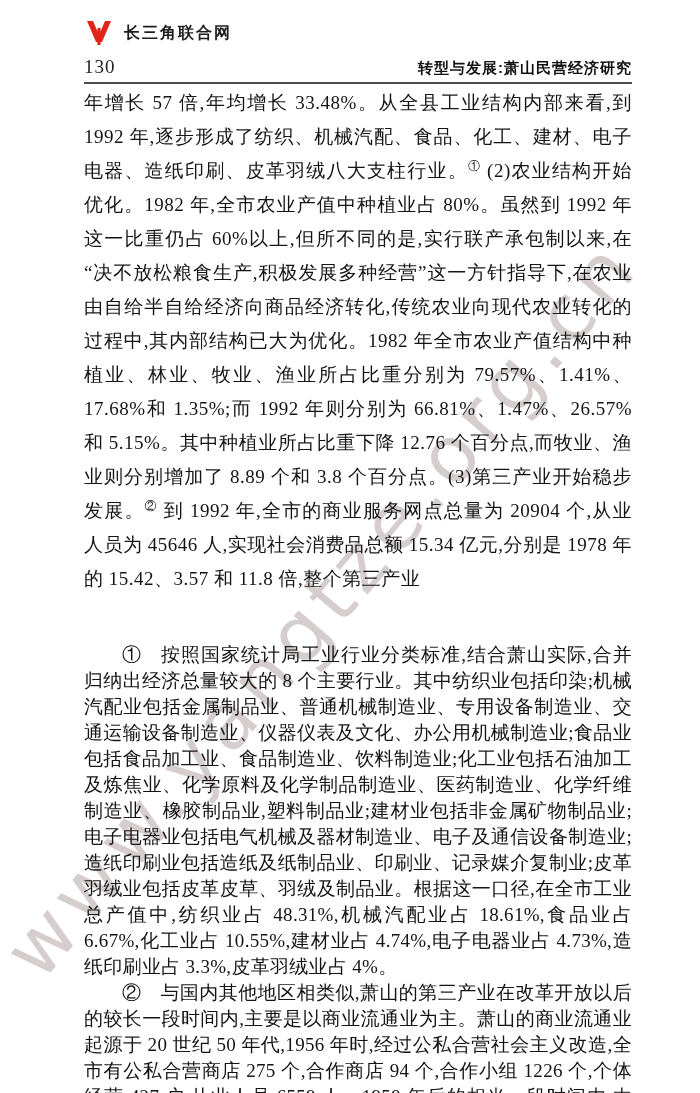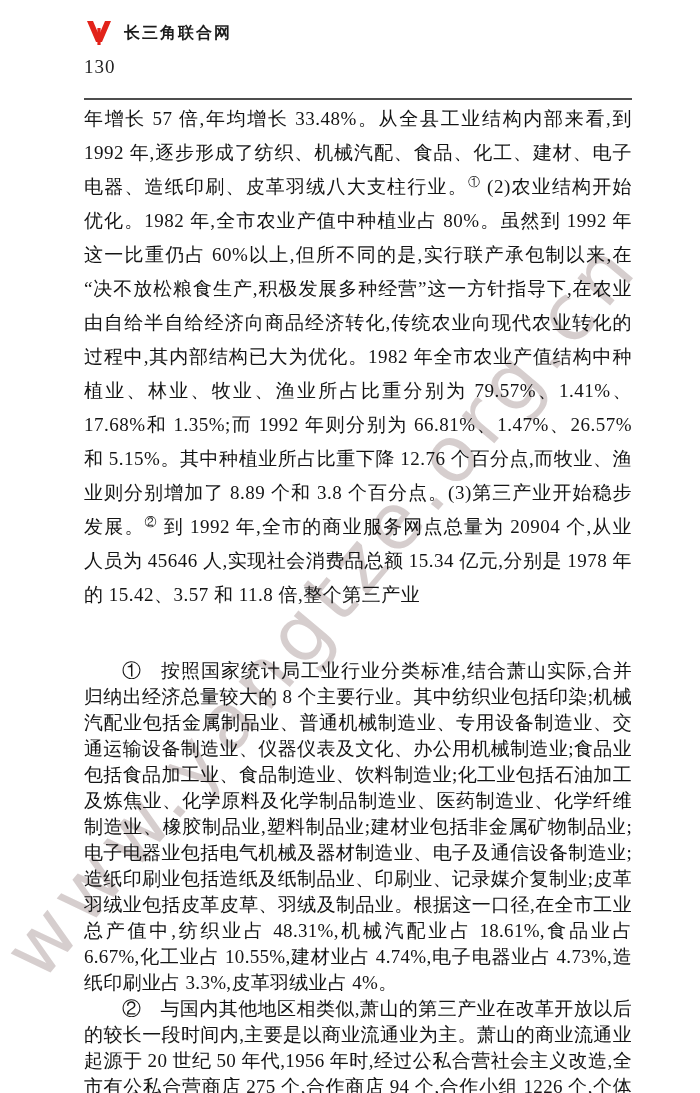--- a/index.html
+++ b/index.html
@@ -40,21 +40,21 @@
     font-family:"Liberation Sans","DejaVu Sans",sans-serif;
     font-weight:700;
     font-size:16px;
     letter-spacing:2px;
     color:#1c1c1c;
   }
   
   .running-head{
     display:flex;justify-content:space-between;align-items:flex-end;
     margin:6px 68px 0 84px;
-    padding-bottom:20px;
+    padding-bottom:4px;
     border-bottom:2px solid #4d4d4d;
   }
   .page-number{
     font-size:19px;
     letter-spacing:1px;
     color:#222;
   }
   .running-title{
     font-family:"Liberation Sans","DejaVu Sans",sans-serif;
     font-weight:700;
@@ -107,20 +107,21 @@
         <svg viewBox="0 0 30 30" width="30" height="30" aria-hidden="true">
           <path d="M3 3 L9 3 L15 17 L21 3 L27 3 L18 24 L12 24 Z" fill="#e2231a"></path>
           <rect x="13.4" y="10" width="3.2" height="17" fill="#e2231a"></rect>
         </svg>
       </span>
       <span class="brand-text">长三角联合网</span>
     </div>
 
     <div class="running-head">
       <span class="page-number">130</span>
+      <span class="running-title">转型与发展:萧山民营经济研究</span>
     </div>
 
     <div class="body-text">
       <p>年增长 57 倍,年均增长 33.48%。从全县工业结构内部来看,到 1992 年,逐步形成了纺织、机械汽配、食品、化工、建材、电子电器、造纸印刷、皮革羽绒八大支柱行业。<sup>①</sup> (2)农业结构开始优化。1982 年,全市农业产值中种植业占 80%。虽然到 1992 年这一比重仍占 60%以上,但所不同的是,实行联产承包制以来,在“决不放松粮食生产,积极发展多种经营”这一方针指导下,在农业由自给半自给经济向商品经济转化,传统农业向现代农业转化的过程中,其内部结构已大为优化。1982 年全市农业产值结构中种植业、林业、牧业、渔业所占比重分别为 79.57%、1.41%、17.68%和 1.35%;而 1992 年则分别为 66.81%、1.47%、26.57%和 5.15%。其中种植业所占比重下降 12.76 个百分点,而牧业、渔业则分别增加了 8.89 个和 3.8 个百分点。(3)第三产业开始稳步发展。<sup>②</sup> 到 1992 年,全市的商业服务网点总量为 20904 个,从业人员为 45646 人,实现社会消费品总额 15.34 亿元,分别是 1978 年的 15.42、3.57 和 11.8 倍,整个第三产业</p>
     </div>
 
     <div class="footnotes">
       <p><span class="fn-marker">①</span><span>按照国家统计局工业行业分类标准,结合萧山实际,合并归纳出经济总量较大的 8 个主要行业。其中纺织业包括印染;机械汽配业包括金属制品业、普通机械制造业、专用设备制造业、交通运输设备制造业、仪器仪表及文化、办公用机械制造业;食品业包括食品加工业、食品制造业、饮料制造业;化工业包括石油加工及炼焦业、化学原料及化学制品制造业、医药制造业、化学纤维制造业、橡胶制品业,塑料制品业;建材业包括非金属矿物制品业;电子电器业包括电气机械及器材制造业、电子及通信设备制造业;造纸印刷业包括造纸及纸制品业、印刷业、记录媒介复制业;皮革羽绒业包括皮革皮草、羽绒及制品业。根据这一口径,在全市工业总产值中,纺织业占 48.31%,机械汽配业占 18.61%,食品业占 6.67%,化工业占 10.55%,建材业占 4.74%,电子电器业占 4.73%,造纸印刷业占 3.3%,皮革羽绒业占 4%。</span></p>
       <p><span class="fn-marker">②</span><span>与国内其他地区相类似,萧山的第三产业在改革开放以后的较长一段时间内,主要是以商业流通业为主。萧山的商业流通业起源于 20 世纪 50 年代,1956 年时,经过公私合营社会主义改造,全市有公私合营商店 275 个,合作商店 94 个,合作小组 1226 个,个体经营 427 户,从业人员 6559 人。1958 年后的相当一段时间内,由于体制原因,萧山的商业发展相对较慢。十一届三中全会后,随着商业体制逐步放开,开始建立多渠道、少环节、开放的流通体制。到 1984 年,全市已形成 10 个国营专营公司和 4 个批发零售机构,25 个供销社和 65 个农村购销网点,遍布全市城乡的集体合作商店 2000 多个,个体商业也发展到 6200 多户,商品销售总额达 70838 万元,社会消费品零售额达 39208 万元,当时国营、集体商业所占的份额达到 89.96%。此后,随着社会主义经济体制逐步推进,我国的市场流通格局开始发生深刻变化,国有、集体商业开始从主渠道变为市场竞争者,个体商业经营者在此期间发展较快,成为国有、集体商业的重要竞争对手,极大地促进了城乡市场的繁荣发展。</span></p>
     </div>

